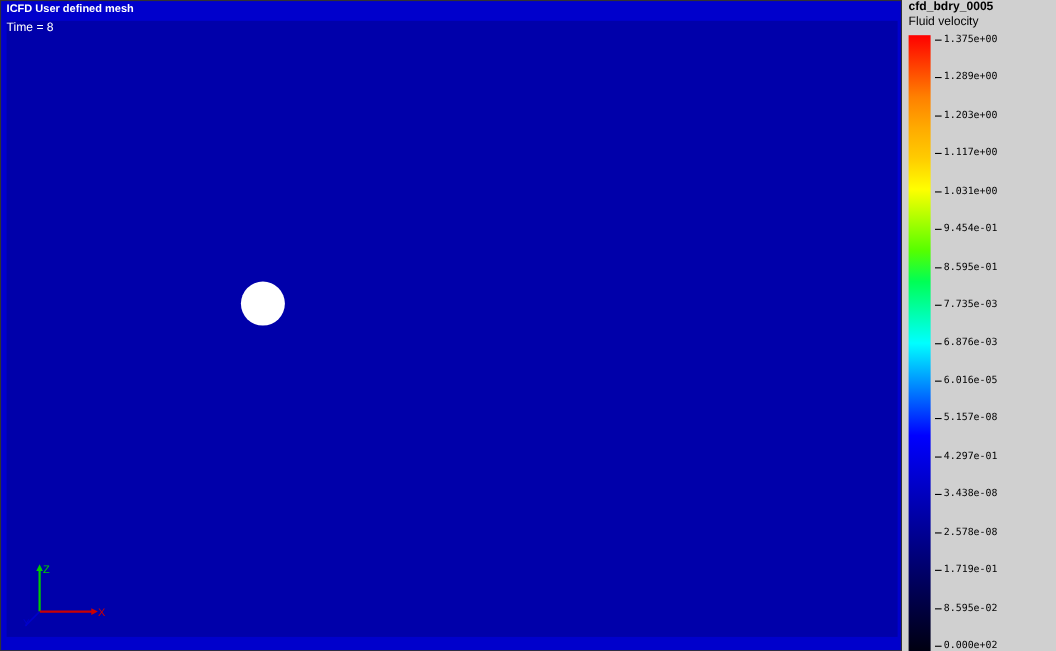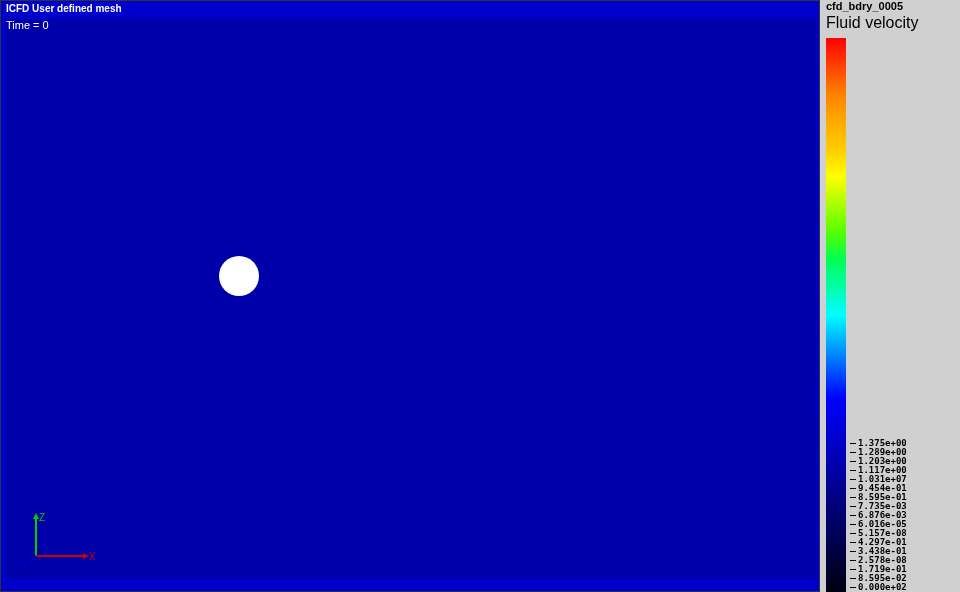--- a/index.html
+++ b/index.html
@@ -98,42 +98,41 @@
 
     #colorbar-title {
       font-size: 11px;
       font-weight: bold;
       color: #000;
       margin-bottom: 2px;
       font-family: Arial, sans-serif;
     }
 
     #colorbar-subtitle {
-      font-size: 16px;
+      font-size: 11px;
       color: #000;
       margin-bottom: 6px;
       font-family: Arial, sans-serif;
     }
 
     #colorbar-wrapper {
       display: flex;
       flex-direction: row;
       flex: 1;
       gap: 4px;
     }
 
     #colorbar-labels {
       display: flex;
       flex-direction: column;
-      justify-content: flex-end;
+      justify-content: space-between;
       font-size: 9px;
       font-family: Arial, monospace;
       color: #000;
       padding-right: 2px;
-      font-weight: bold;
     }
 
     #colorbar-gradient {
       width: 20px;
       height: 100%;
       min-height: 400px;
       background: linear-gradient(
         to bottom,
         #ff0000 0%,
         #ff4000 5%,
@@ -183,21 +182,21 @@
 </head>
 <body>
 
 <div id="main-container">
 
   <div id="viewport">
     <div id="simulation-field"></div>
 
     <div id="title">ICFD User defined mesh</div>
 
-    <div id="time-label">Time =      0</div>
+    <div id="time-label">Time =      8</div>
 
     <div id="circle-object"></div>
 
     <div id="axes">
       <svg width="80" height="60" viewBox="0 0 80 60">
 
         <line x1="15" y1="45" x2="15" y2="5" stroke="#00cc00" stroke-width="2"></line>
         <polygon points="15,2 12,8 18,8" fill="#00cc00"></polygon>
         <text x="18" y="10" fill="#00cc00" font-size="10" font-family="Arial">Z</text>
 
@@ -230,21 +229,21 @@
           <div class="label-row">
             <div class="tick-line"></div>
             <span class="label-text">1.203e+00</span>
           </div>
           <div class="label-row">
             <div class="tick-line"></div>
             <span class="label-text">1.117e+00</span>
           </div>
           <div class="label-row">
             <div class="tick-line"></div>
-            <span class="label-text">1.031e+07</span>
+            <span class="label-text">1.031e+00</span>
           </div>
           <div class="label-row">
             <div class="tick-line"></div>
             <span class="label-text">9.454e-01</span>
           </div>
           <div class="label-row">
             <div class="tick-line"></div>
             <span class="label-text">8.595e-01</span>
           </div>
           <div class="label-row">
@@ -262,21 +261,21 @@
           <div class="label-row">
             <div class="tick-line"></div>
             <span class="label-text">5.157e-08</span>
           </div>
           <div class="label-row">
             <div class="tick-line"></div>
             <span class="label-text">4.297e-01</span>
           </div>
           <div class="label-row">
             <div class="tick-line"></div>
-            <span class="label-text">3.438e-01</span>
+            <span class="label-text">3.438e-08</span>
           </div>
           <div class="label-row">
             <div class="tick-line"></div>
             <span class="label-text">2.578e-08</span>
           </div>
           <div class="label-row">
             <div class="tick-line"></div>
             <span class="label-text">1.719e-01</span>
           </div>
           <div class="label-row">

